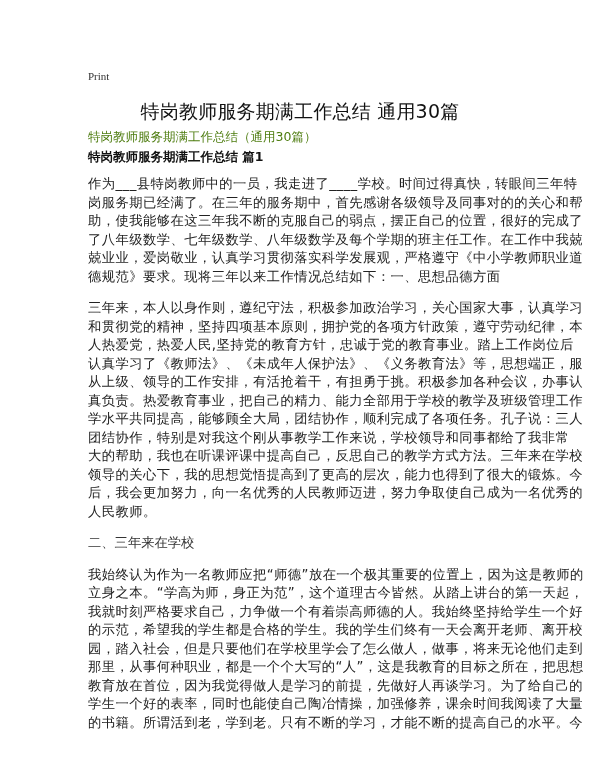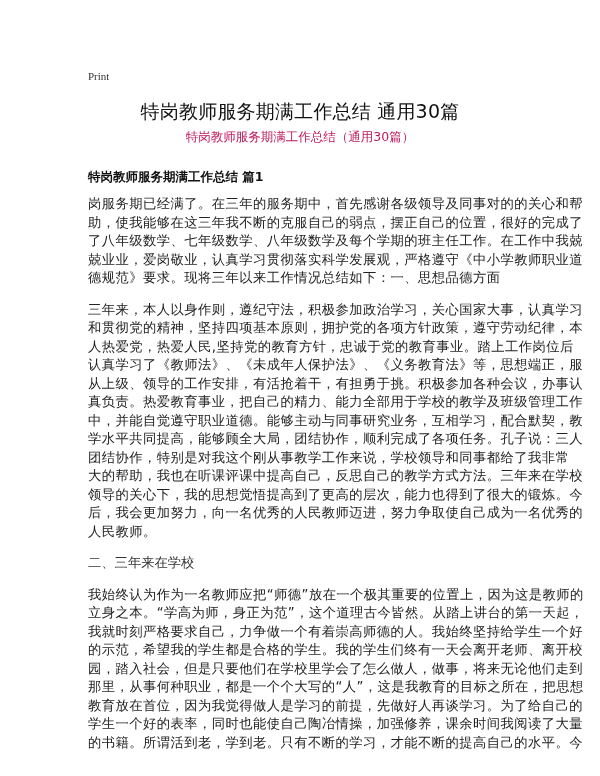--- a/index.html
+++ b/index.html
@@ -1,52 +1,52 @@
 <!DOCTYPE html>
 <html><head>
 <meta charset="utf-8">
 <style>
   html, body { margin: 0; padding: 0; background: #ffffff; }
   body { width: 600px; height: 776px; position: relative; overflow: hidden; color: #1a1a1a; }
   .page { position: absolute; left: 88px; top: 68px; width: 424px; }
   .print { font-family: "Liberation Serif", serif; font-size: 11px; color: #333; height: 16px; line-height: 16px; }
   .title { font-family: "DejaVu Sans", sans-serif; font-size: 19px; text-align: center; margin-top: 16px; line-height: 22px; letter-spacing: 0.2px; color: #111; }
-  .subtitle { font-family: "DejaVu Sans", sans-serif; font-size: 12.5px; margin-top: 7px; line-height: 16px; color: #be185d; text-align: center; }
-  .heading { font-family: "DejaVu Sans", sans-serif; font-size: 12.5px; font-weight: bold; margin-top: 24px; line-height: 16px; color: #111; }
+  .subtitle { font-family: "DejaVu Sans", sans-serif; font-size: 12.5px; margin-top: 7px; line-height: 16px; color: #4d7c0f; }
+  .heading { font-family: "DejaVu Sans", sans-serif; font-size: 12.5px; font-weight: bold; margin-top: 4px; line-height: 16px; color: #111; }
   .para { font-family: "DejaVu Sans", sans-serif; font-size: 13.3px; line-height: 18.5px; color: #222; margin: 0; }
   .para span { display: block; white-space: nowrap; letter-spacing: 0.45px; }
   .p1 { margin-top: 10px; }
   .gap { margin-top: 13px; }
   .section { font-family: "DejaVu Sans", sans-serif; font-size: 13.3px; line-height: 18.5px; color: #333; margin-top: 13px; }
 </style>
 </head>
 <body>
 
 <div class="page">
   <div class="print">Print</div>
   <div class="title">特岗教师服务期满工作总结  通用30篇</div>
   <div class="subtitle">特岗教师服务期满工作总结（通用30篇）</div>
   <div class="heading">特岗教师服务期满工作总结 篇1</div>
 
   <div class="para p1">
+    <span>作为___县特岗教师中的一员，我走进了____学校。时间过得真快，转眼间三年特</span>
     <span>岗服务期已经满了。在三年的服务期中，首先感谢各级领导及同事对的的关心和帮</span>
     <span>助，使我能够在这三年我不断的克服自己的弱点，摆正自己的位置，很好的完成了</span>
     <span>了八年级数学、七年级数学、八年级数学及每个学期的班主任工作。在工作中我兢</span>
     <span>兢业业，爱岗敬业，认真学习贯彻落实科学发展观，严格遵守《中小学教师职业道</span>
     <span>德规范》要求。现将三年以来工作情况总结如下：一、思想品德方面</span>
   </div>
 
   <div class="para gap">
     <span>三年来，本人以身作则，遵纪守法，积极参加政治学习，关心国家大事，认真学习</span>
     <span>和贯彻党的精神，坚持四项基本原则，拥护党的各项方针政策，遵守劳动纪律，本</span>
     <span>人热爱党，热爱人民,坚持党的教育方针，忠诚于党的教育事业。踏上工作岗位后</span>
     <span>认真学习了《教师法》、《未成年人保护法》、《义务教育法》等，思想端正，服</span>
     <span>从上级、领导的工作安排，有活抢着干，有担勇于挑。积极参加各种会议，办事认</span>
     <span>真负责。热爱教育事业，把自己的精力、能力全部用于学校的教学及班级管理工作</span>
-    <span>中，并能自觉遵守职业道德。能够主动与同事研究业务，互相学习，配合默契，教</span>
     <span>学水平共同提高，能够顾全大局，团结协作，顺利完成了各项任务。孔子说：三人</span>
     <span>团结协作，特别是对我这个刚从事教学工作来说，学校领导和同事都给了我非常</span>
     <span>大的帮助，我也在听课评课中提高自己，反思自己的教学方式方法。三年来在学校</span>
     <span>领导的关心下，我的思想觉悟提高到了更高的层次，能力也得到了很大的锻炼。今</span>
     <span>后，我会更加努力，向一名优秀的人民教师迈进，努力争取使自己成为一名优秀的</span>
     <span>人民教师。</span>
   </div>
 
   <div class="section">二、三年来在学校</div>
 

